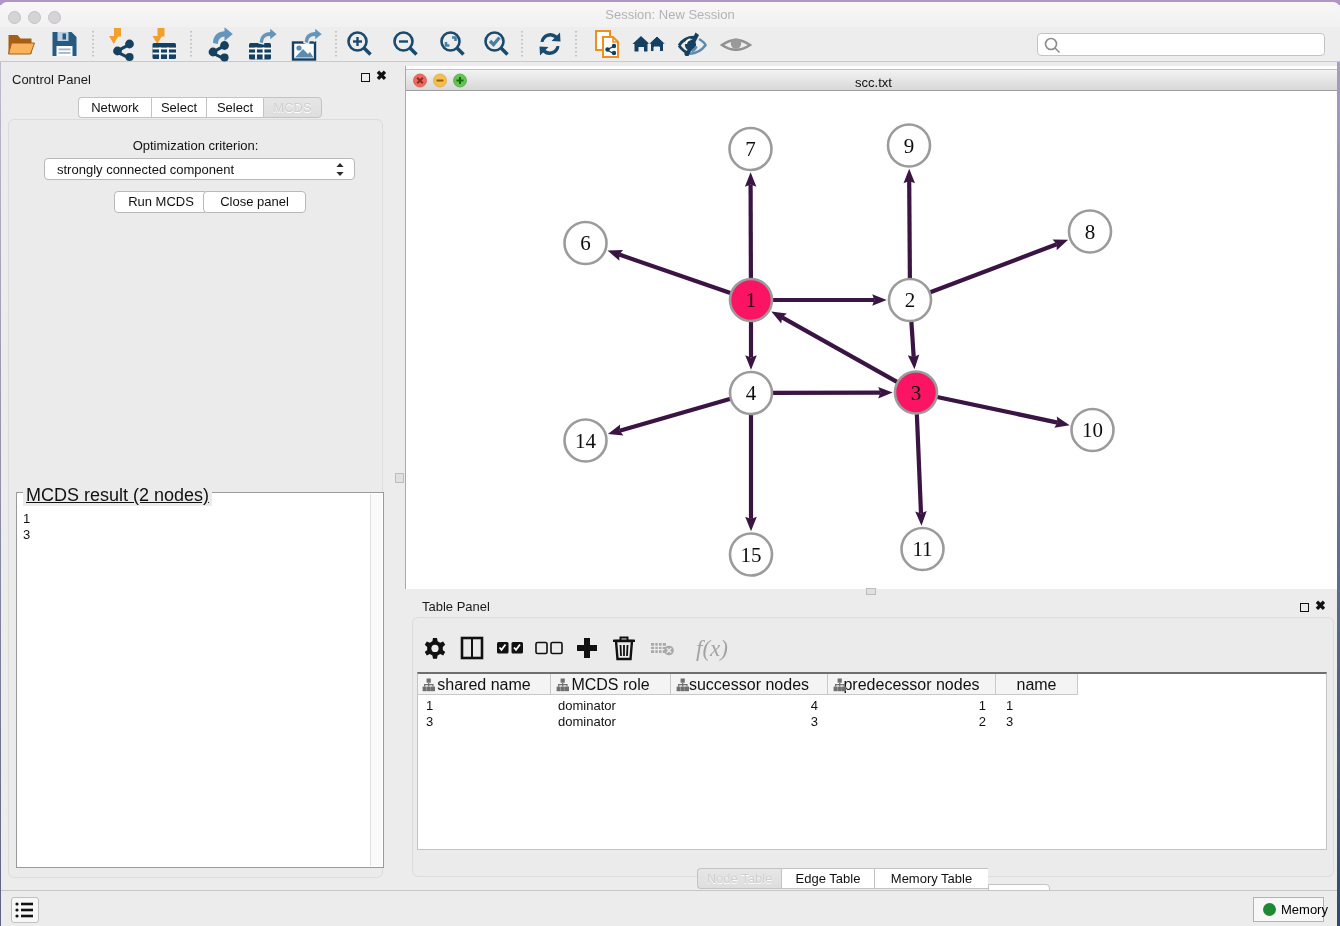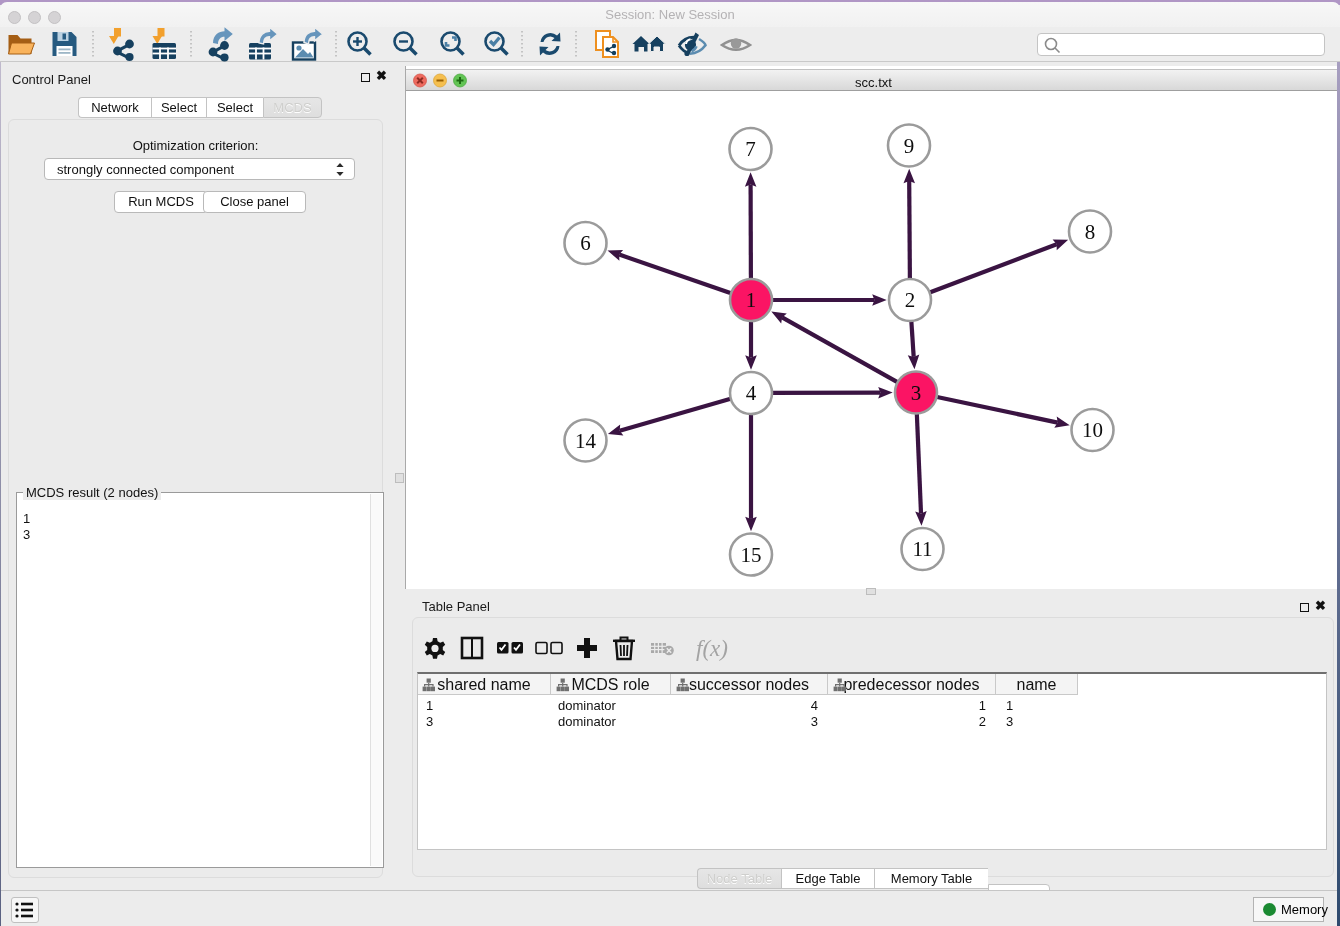--- a/index.html
+++ b/index.html
@@ -27,21 +27,21 @@
 .tab { height:21px; line-height:20px; font-size:13px; text-align:center; background:#fff; border:1px solid #c3c3c3; border-right:none; color:#111; overflow:hidden; white-space:nowrap; }
 .tab.first { border-radius:4px 0 0 4px; }
 .tab.last { border-radius:0 4px 4px 0; border-right:1px solid #c3c3c3; }
 .tab.sel { background:linear-gradient(#e6e6e6,#dedede); color:#cfcfcd; text-shadow:0 1px 0 #fff; }
 #optlabel { left:0; top:76px; width:375px; text-align:center; font-size:13px; color:#111; }
 #combo { left:44px; top:96px; width:311px; height:22px; background:#fff; border:1px solid #b8b8b8; border-radius:4px; font-size:13px; line-height:21px; padding-left:12px; color:#111; }
 .btn { position:absolute; height:22px; background:#fff; border:1px solid #b9b9b9; border-radius:4px; font-size:13px; text-align:center; line-height:20px; color:#111; }
 #runbtn { left:94px; top:129px; width:94px;margin-left:20px; }
 #closebtn { left:203px; top:129px; width:103px; }
 #mcdsbox { left:16px; top:430px; width:368px; height:376px; background:#fff; border:1px solid #9a9a9a; }
-#mcdstitle { left:6px; top:-8px; background:#ebebeb; padding:0 3px; font-size:13px; color:#111; }
+#mcdstitle { left:6px; top:-8px; background:#ebebeb; padding:0 3px; font-size:18px; color:#111;text-decoration:underline; }
 #mcdstext { left:6px; top:18px; font-size:13px; color:#111; line-height:16px; }
 #mcdsscroll { right:1px; top:1px; width:12px; height:372px; background:#fafafa; border-left:1px solid #e0e0e0; }
 
 
 #netwin { left:405px; top:66px; width:935px; height:527px; background:#fff; border-left:1px solid #a9a9a9; }
 #nettitle { left:0; top:3px; width:935px; height:22px; background:linear-gradient(#f2f2f2,#d8d8d8); border-bottom:1px solid #9f9f9f; border-top:1px solid #c1c1c1; }
 #netname { width:100%; text-align:center; top:5px; font-size:13px; color:#111; }
 
 
 #tpanel { left:405px; top:589px; width:935px; height:301px; background:#ececec; }

